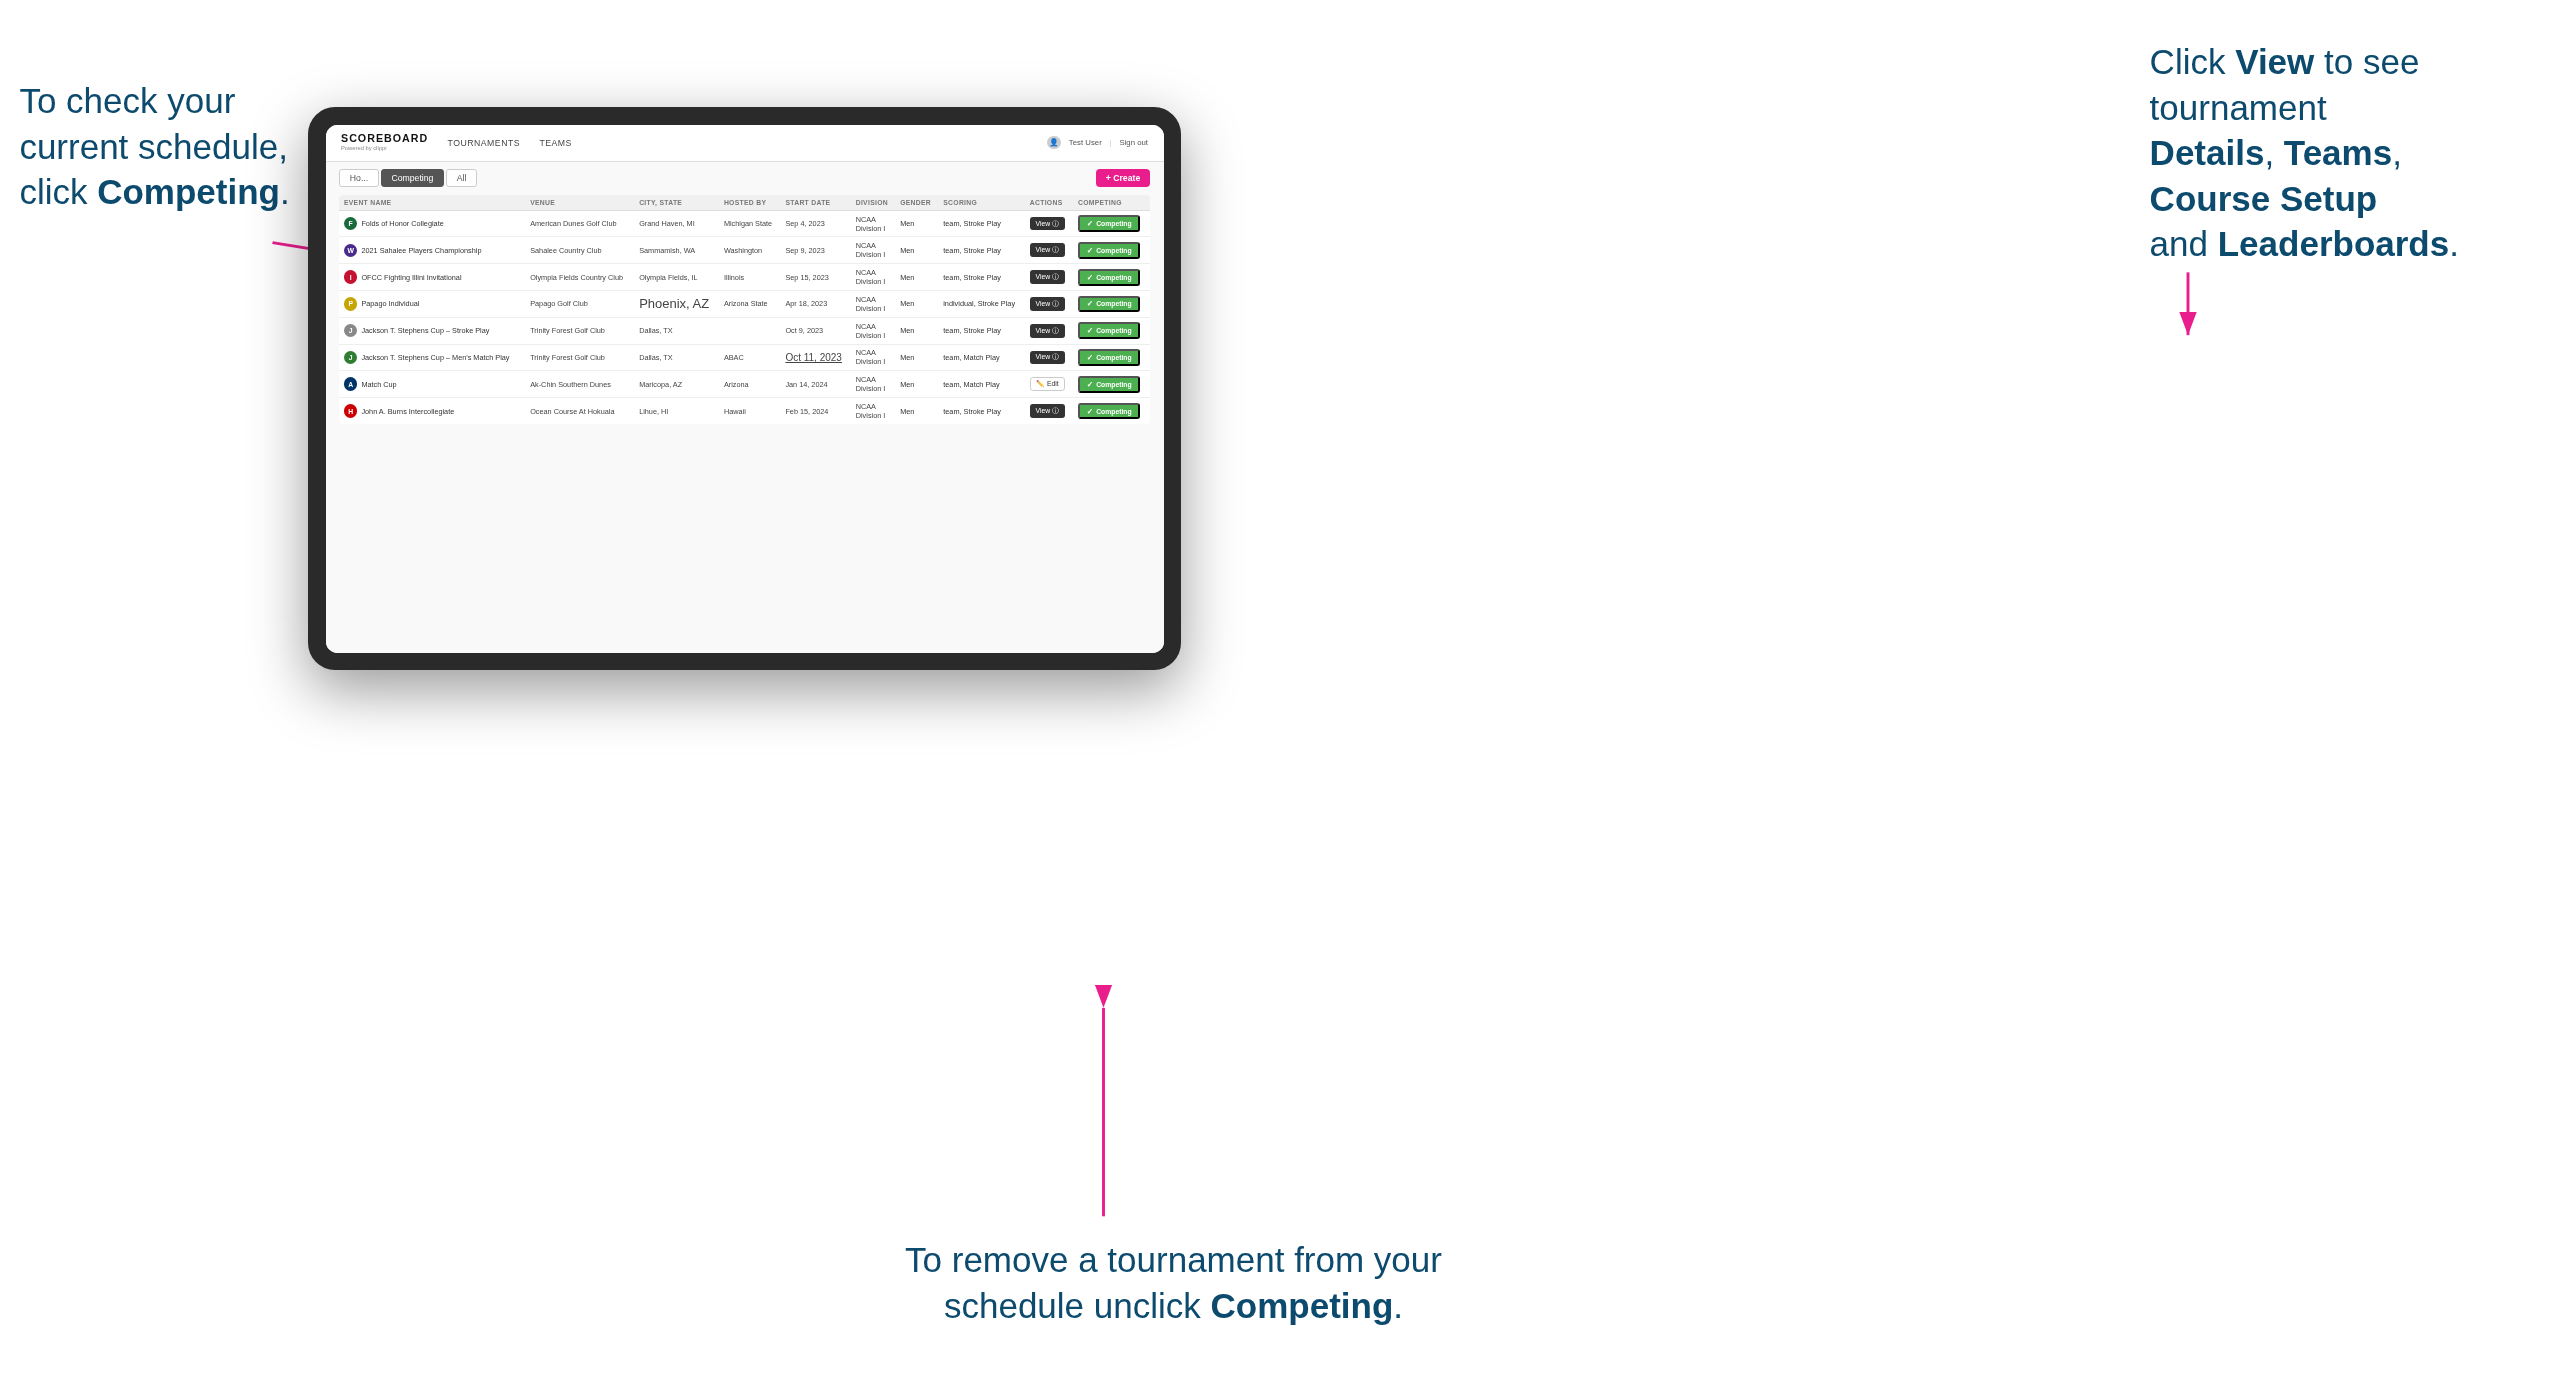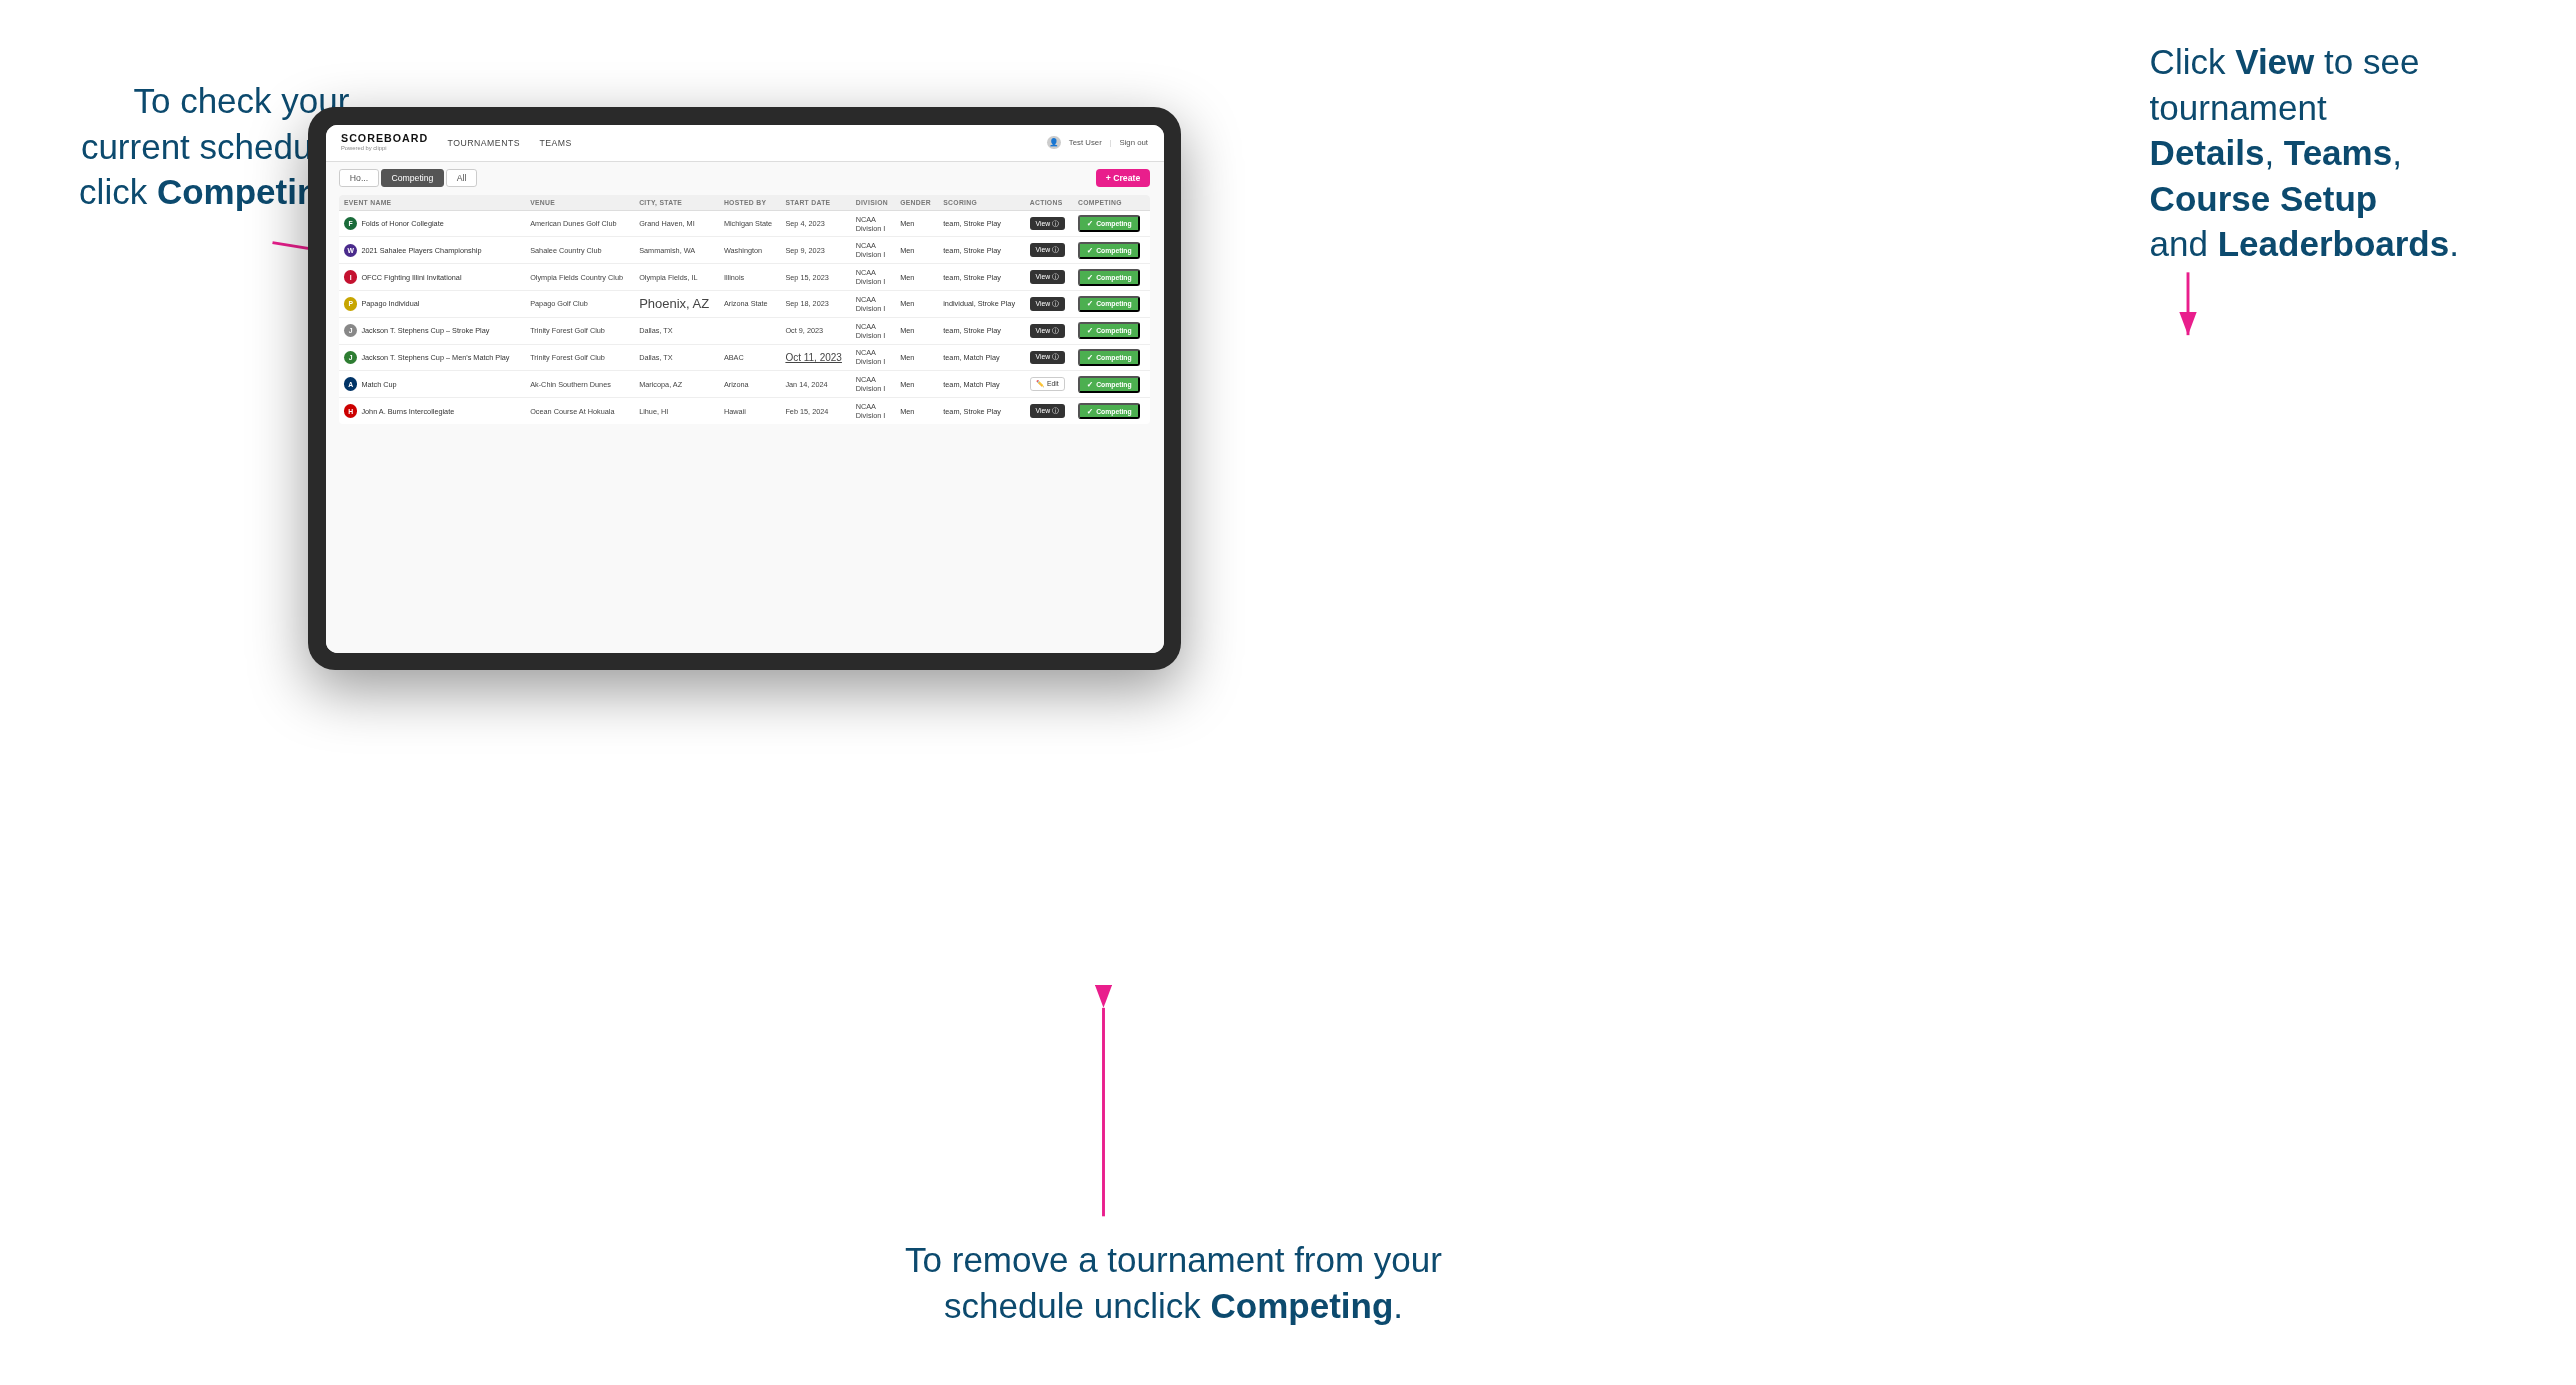--- a/index.html
+++ b/index.html
@@ -18,21 +18,20 @@
       font-size: 35px;
       line-height: 1.3;
       color: #0c4a6e;
     }
     .annotation strong { font-weight: 700; }
 
     .annotation-top-left {
       top: 78px;
       left: 19.4px;
       width: 330px;
-      text-align: right;
     }
     .annotation-top-right {
       top: 39px;
       right: 19.4px;
       width: 407px;
       text-align: left;
     }
     .annotation-bottom-center {
       bottom: 58px;
       left: 834px;
@@ -415,21 +414,21 @@
               <tr>
                 <td>
       <div class="event-name-cell">
         <div class="team-logo" style="background:#c7a500;color:#fff;">P</div>
         <span style="font-size:7.3px;">Papago Individual</span>
       </div>
                 </td>
                 <td style="font-size: 7.3px; color: rgb(68, 68, 68);">Papago Golf Club</td>
                 <td style="font-size: 13px; color: rgb(68, 68, 68);">Phoenix, AZ</td>
                 <td style="font-size: 7.3px; color: rgb(68, 68, 68);">Arizona State</td>
-                <td style="font-size: 7.3px; color: rgb(68, 68, 68);">Sep 18, 2023</td>
+                <td style="font-size: 7.3px; color: rgb(68, 68, 68);">Apr 18, 2023</td>
                 <td style="font-size: 7.3px; color: rgb(68, 68, 68);">NCAA<br>Division I</td>
                 <td style="font-size: 7.3px;">Men</td>
                 <td style="font-size: 7.3px;">individual, Stroke Play</td>
                 <td><button class="view-btn">View ⓘ</button></td>
                 <td><button class="competing-badge"><span class="check">✓</span> Competing</button></td>
               </tr>
               <tr>
                 <td>
       <div class="event-name-cell">
         <div class="team-logo" style="background:#888;color:#fff;">J</div>

